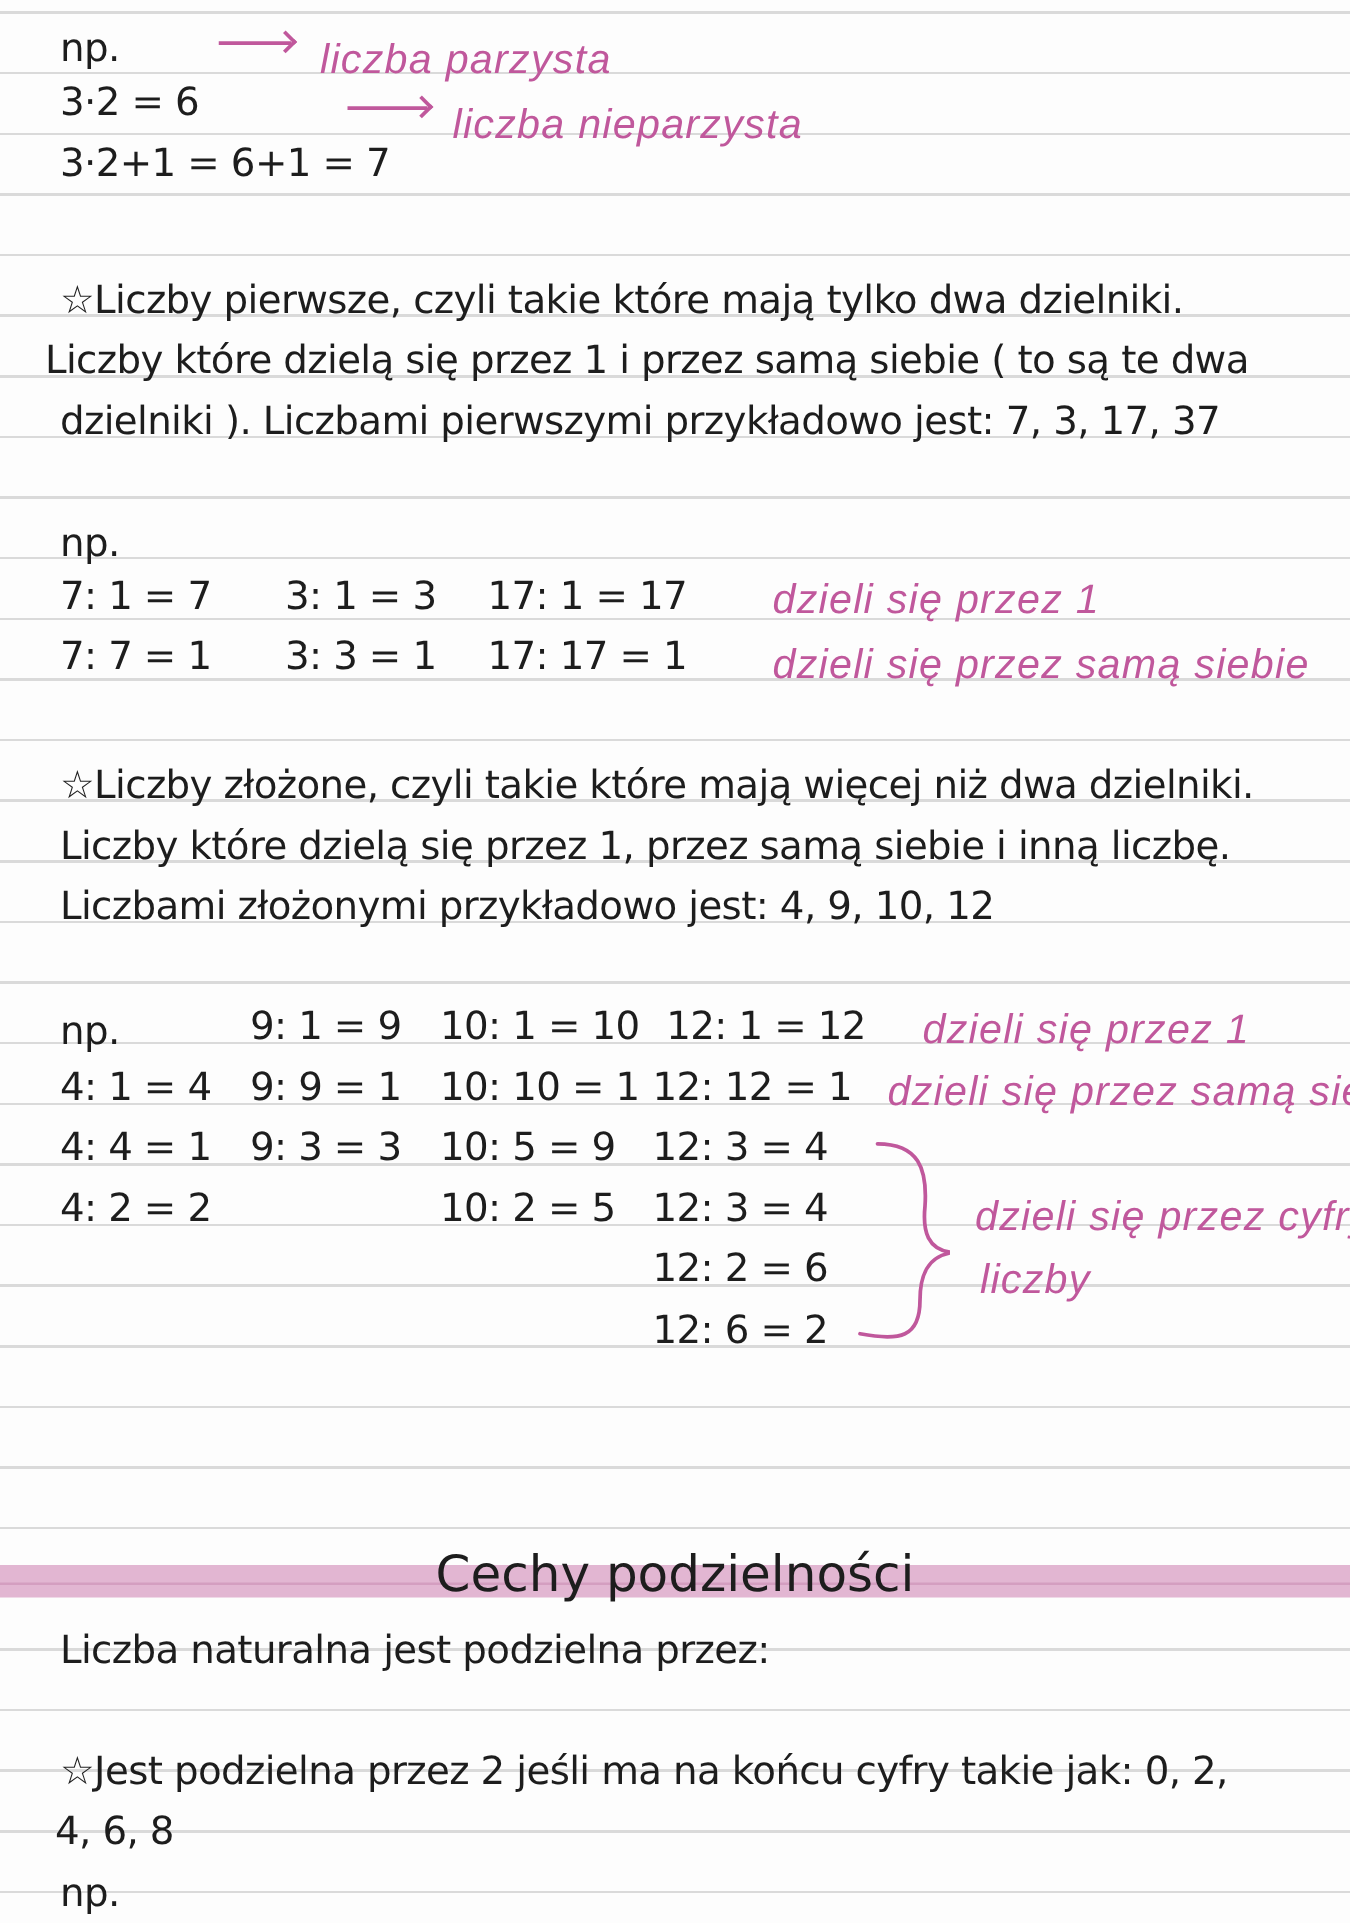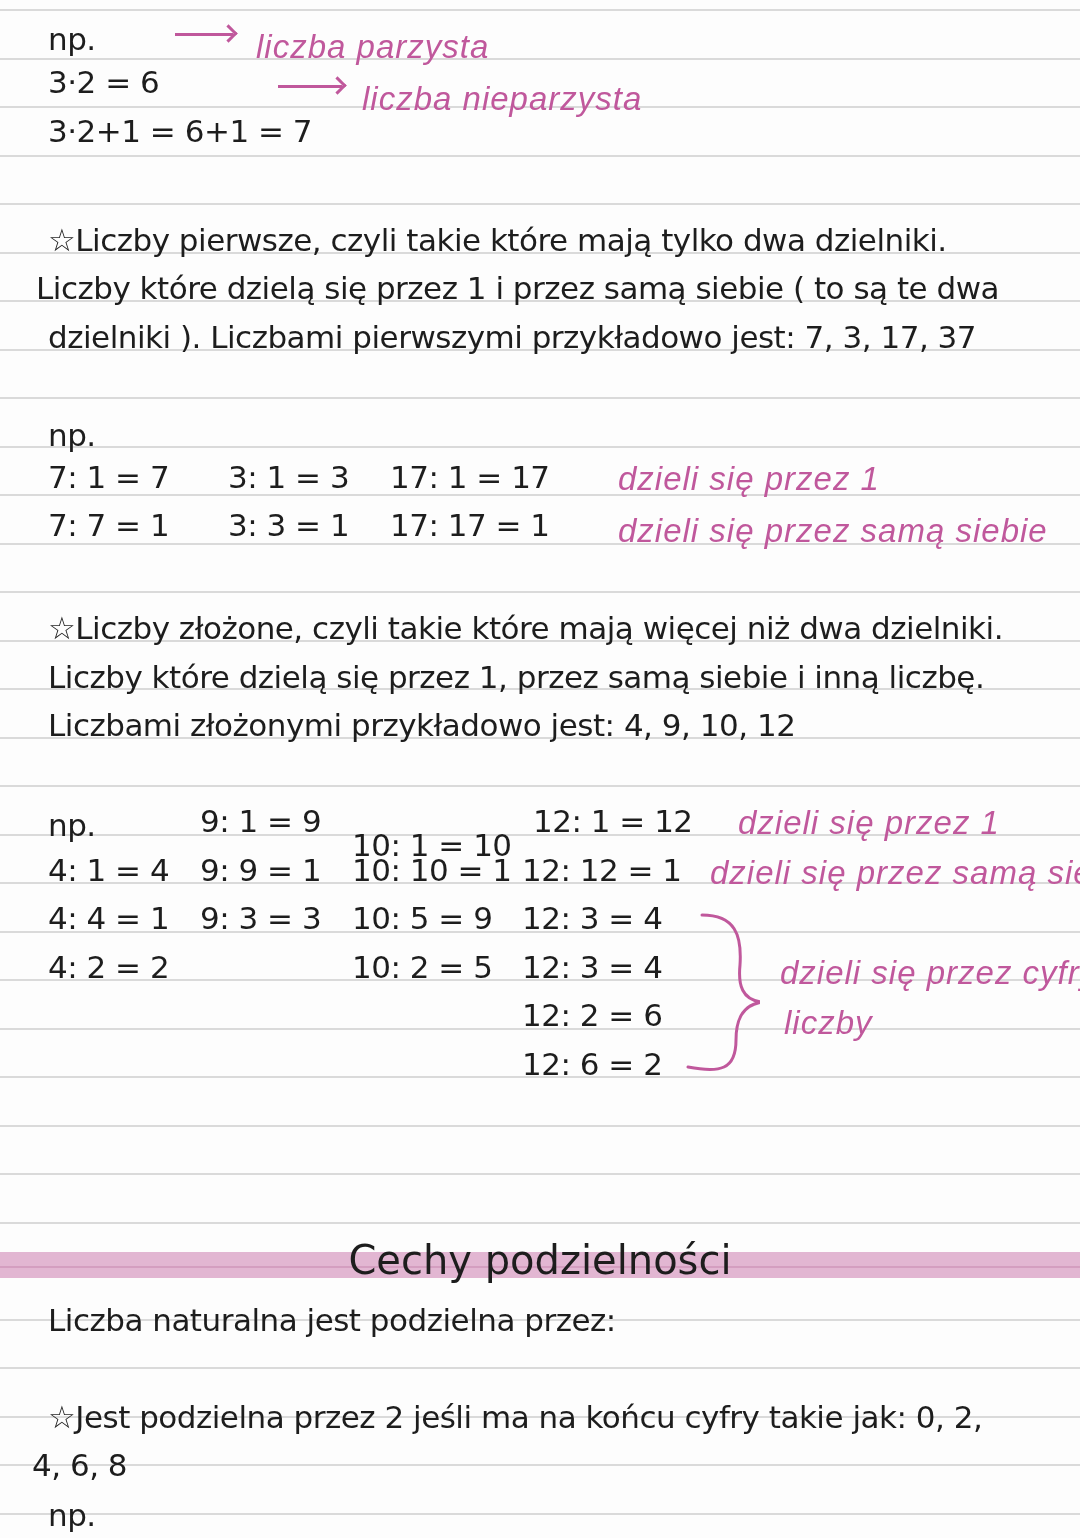--- a/index.html
+++ b/index.html
@@ -83,21 +83,21 @@
 <div class="t" style="left:48px; top:810px;">np.</div>
 
 <div class="t" style="left:48px; top:855px;">4: 1 = 4</div>
 <div class="t" style="left:48px; top:903px;">4: 4 = 1</div>
 <div class="t" style="left:48px; top:952px;">4: 2 = 2</div>
 
 <div class="t" style="left:200px; top:806px;">9: 1 = 9</div>
 <div class="t" style="left:200px; top:855px;">9: 9 = 1</div>
 <div class="t" style="left:200px; top:903px;">9: 3 = 3</div>
 
-<div class="t" style="left:352px; top:830px;">10: 1 = 10</div>
+<div class="t" style="left:352px; top:806px;">10: 1 = 10</div>
 <div class="t" style="left:352px; top:855px;">10: 10 = 1</div>
 <div class="t" style="left:352px; top:903px;">10: 5 = 9</div>
 <div class="t" style="left:352px; top:952px;">10: 2 = 5</div>
 
 <div class="t" style="left:522px; top:806px;margin-left:11px;">12: 1 = 12</div>
 <div class="t" style="left:522px; top:855px;">12: 12 = 1</div>
 <div class="t" style="left:522px; top:903px;">12: 3 = 4</div>
 <div class="t" style="left:522px; top:952px;">12: 3 = 4</div>
 <div class="t" style="left:522px; top:1000px;">12: 2 = 6</div>
 <div class="t" style="left:522px; top:1049px;">12: 6 = 2</div>
@@ -110,14 +110,14 @@
 </svg>
 <div class="p" style="left:780px; top:956px;">dzieli się przez cyfry</div>
 <div class="p" style="left:784px; top:1006px;">liczby</div>
 
 <div class="band"></div>
 <div class="band-line"></div>
 <div class="title">Cechy podzielności</div>
 
 <div class="t" style="left:48px; top:1305px;">Liczba naturalna jest podzielna przez:</div>
 <div class="t" style="left:48px; top:1402px;">☆Jest podzielna przez 2 jeśli ma na końcu cyfry takie jak: 0, 2,</div>
-<div class="t" style="left:32px; top:1450px;">4, 6, 8</div>
+<div class="t" style="left:44px; top:1450px;">4, 6, 8</div>
 <div class="t" style="left:48px; top:1500px;">np.</div>
 
 </body></html>

